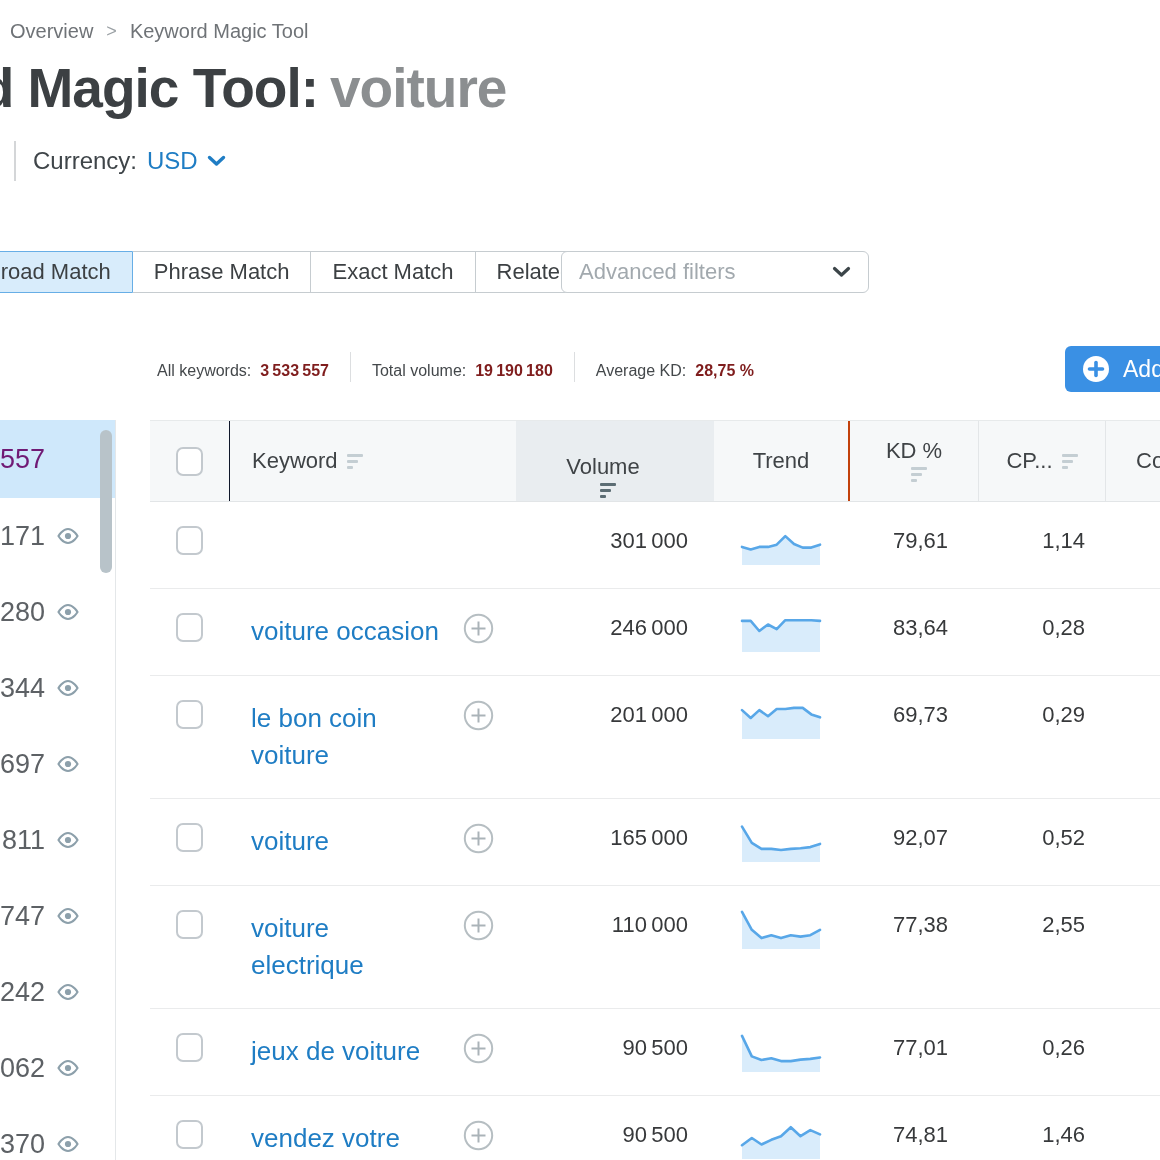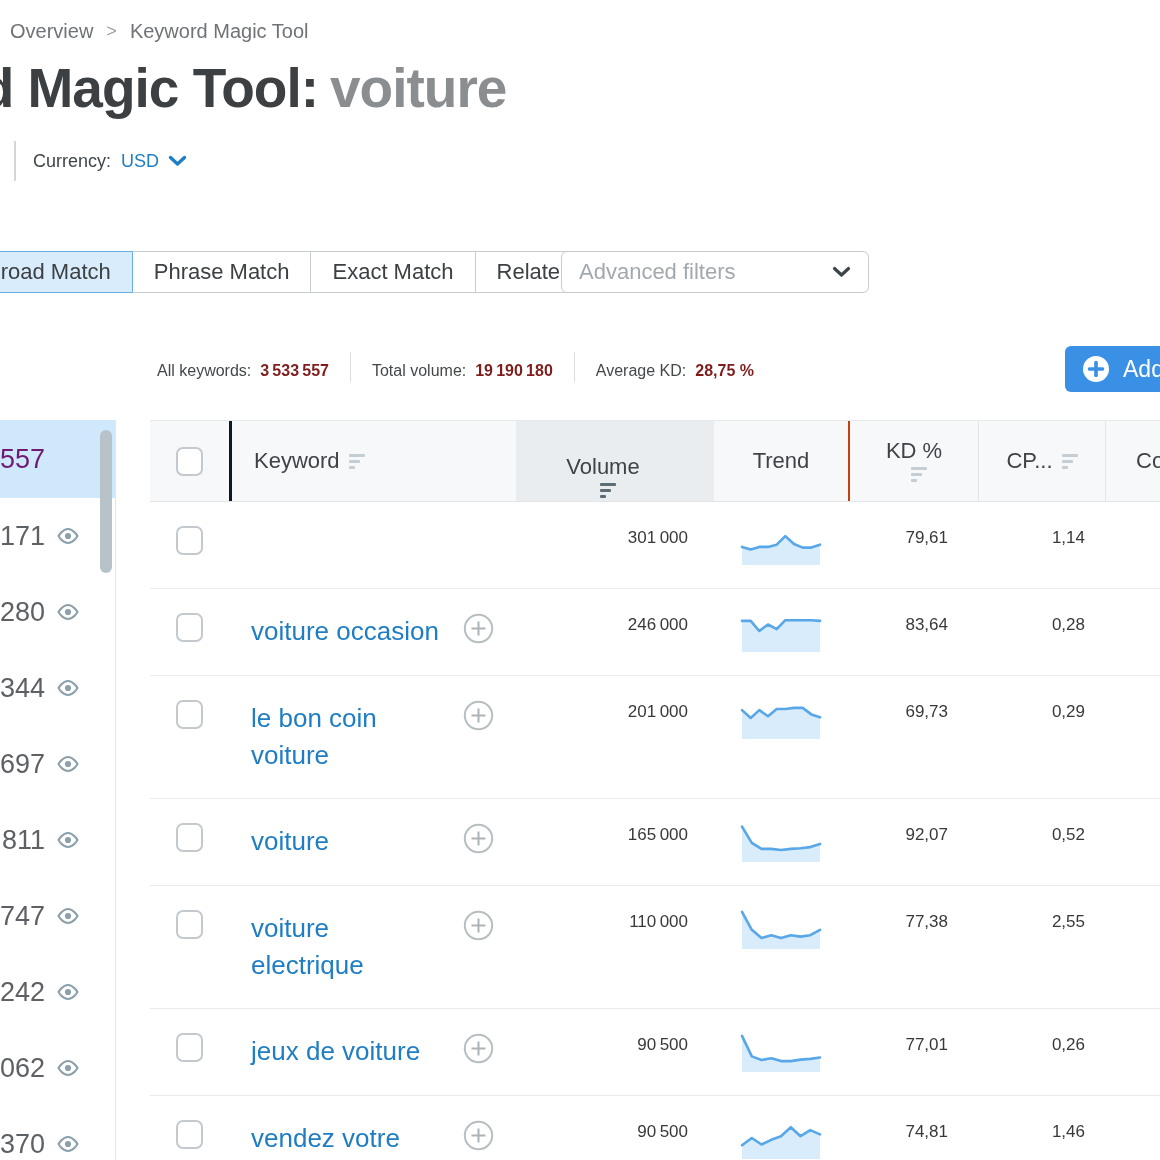--- a/index.html
+++ b/index.html
@@ -9,21 +9,21 @@
   
   .breadcrumb{position:absolute;left:10px;top:20px;display:flex;align-items:center;gap:13px;font-size:20px;color:#6f7377;}
   .breadcrumb .sep{color:#9aa0a4;font-size:18px;}
   .breadcrumb .crumb{cursor:pointer;}
 
   
   .title{position:absolute;top:56px;left:-212px;margin:0;font-size:55px;font-weight:700;white-space:nowrap;letter-spacing:-1px;color:#3c4043;}
   .title .hl{color:#8b8e90;margin-left:12px;}
 
   
-  .currency-row{position:absolute;left:14px;top:141px;height:40px;display:flex;align-items:center;font-size:18px;color:#3f4549;}
+  .currency-row{position:absolute;left:14px;top:141px;height:40px;display:flex;align-items:center;font-size:24px;color:#3f4549;}
   .vdiv{width:2px;height:40px;background:#d4d6d8;margin-right:17px;}
   .currency-dd{display:flex;align-items:center;gap:9px;margin-left:10px;color:var(--link);cursor:pointer;}
 
   
   .tabs{position:absolute;left:-36px;top:251px;display:flex;height:42px;}
   .tab{display:flex;align-items:center;padding:0 21px;font-size:22px;color:#3c4043;background:#fff;border:1px solid #c6ccd0;border-left:none;cursor:pointer;}
   .tab:first-child{border-left:1px solid #c6ccd0;border-radius:5px 0 0 5px;}
   .tab:last-child{border-radius:0 5px 5px 0;}
   .tab.selected{background:var(--tabbg);border:1px solid var(--tabbd);}
   .advfilters{position:absolute;left:561px;top:251px;width:272px;height:40px;border:1px solid #c6ccd0;border-radius:6px;background:#fff;display:flex;align-items:center;justify-content:space-between;padding:0 17px;font-size:22px;color:#a2a9ae;cursor:pointer;}
@@ -48,21 +48,21 @@
   .table{position:absolute;left:150px;top:420px;width:1060px;}
   .thead{position:relative;height:80px;background:#f6f8f9;border-top:1px solid #e7eaeb;border-bottom:1px solid #e2e5e7;font-size:22px;color:#3f4346;}
   .hc{position:absolute;top:0;height:100%;display:flex;align-items:center;box-sizing:border-box;}
   .c0{left:0;width:79px;}
   .c1{left:79px;width:287px;}
   .c2{left:366px;width:198px;flex-direction:column;}
   .c3{left:564px;width:134px;}
   .c4{left:698px;width:130px;}
   .c5{left:828px;width:127px;}
   .c6{left:955px;width:105px;}
-  .hc.c1{padding-left:22px;border-left:3px solid #0f172a;cursor:pointer;}
+  .hc.c1{padding-left:22px;border-left:1px solid #0f172a;cursor:pointer;}
   .hc.c2{justify-content:flex-end;padding-right:24px;background:var(--volhd);cursor:pointer;}
   .hc.c3{justify-content:center;}
   .hc.c4{justify-content:center;border-left:2px solid #c2410c;cursor:pointer;flex-direction:column;}
   .hc.c5{justify-content:center;border-left:1px solid #e3e6e8;cursor:pointer;}
   .hc.c6{padding-left:30px;border-left:1px solid #e3e6e8;}
   .hc.c0{justify-content:center;}
   .sort{display:inline-block;margin-left:9px;}
   .sort i{display:block;height:3px;margin:3px 0;background:#c4ced3;border-radius:1px;}
   .sort i:nth-child(1){width:16px;}
   .sort i:nth-child(2){width:11px;}
@@ -70,21 +70,21 @@
   .sort.active i{background:#5c6d74;}
 
   .trow{position:relative;border-bottom:1px solid #eaebec;background:#fff;}
   .cell{position:absolute;top:0;height:100%;box-sizing:border-box;}
   .cb{width:27px;height:29px;border:2px solid #c3c9ce;border-radius:7px;background:#fff;box-sizing:border-box;cursor:pointer;}
   .thead .cb{margin-top:0;}
   .trow .cell.c0{display:flex;justify-content:center;}
   .trow .cb{margin-top:24px;}
   .kw{position:absolute;left:22px;top:24px;font-size:26px;line-height:37px;color:var(--link);text-decoration:none;white-space:pre-line;cursor:pointer;}
   .addkw{position:absolute;left:234px;top:24px;line-height:0;cursor:pointer;}
-  .numcell{font-size:17px;color:#37393b;text-align:right;padding-top:26px;}
+  .numcell{font-size:22px;color:#37393b;text-align:right;padding-top:26px;}
   .cell.c2.numcell{padding-right:26px;}
   .cell.c4.numcell{padding-right:30px;}
   .cell.c5.numcell{padding-right:20px;}
   .sparkwrap{position:absolute;left:25px;top:21px;line-height:0;}
 </style>
 </head>
 <body>
 
 <div class="screen">
 

